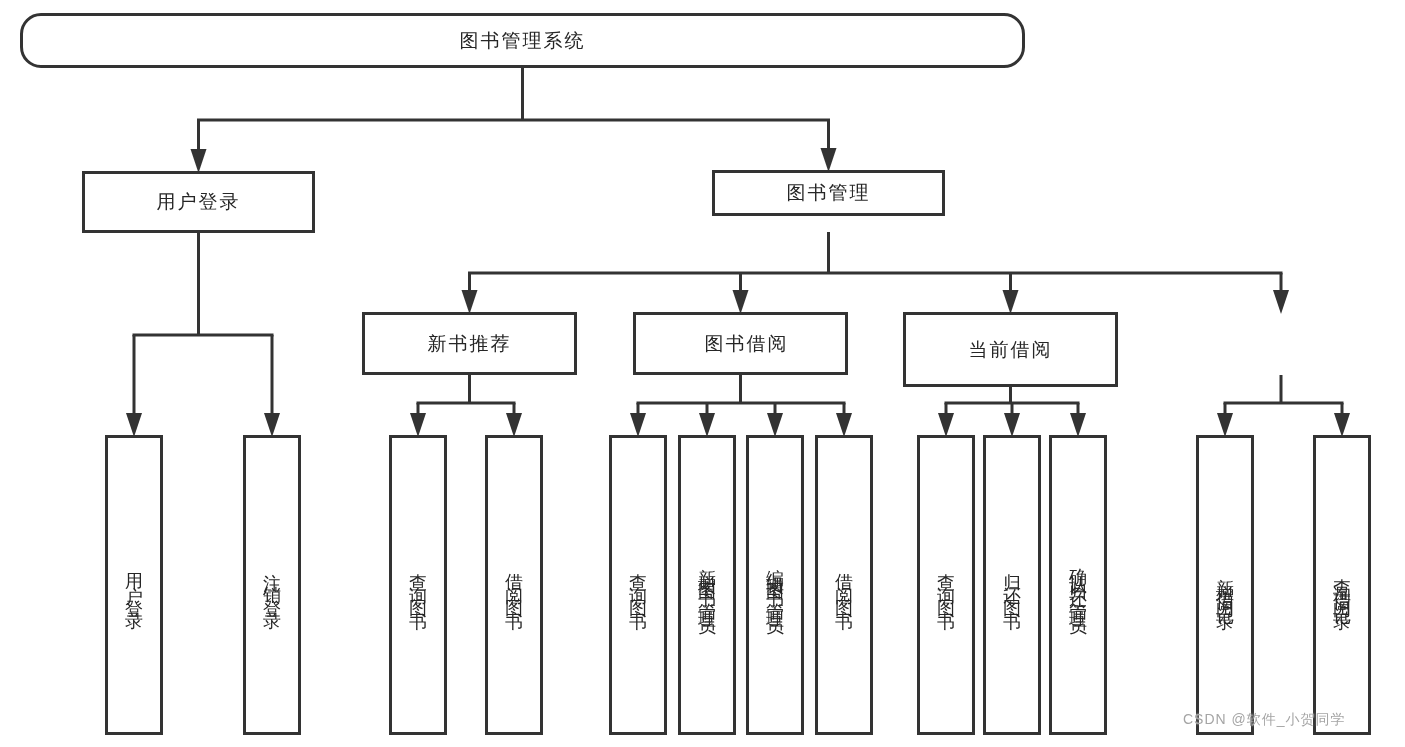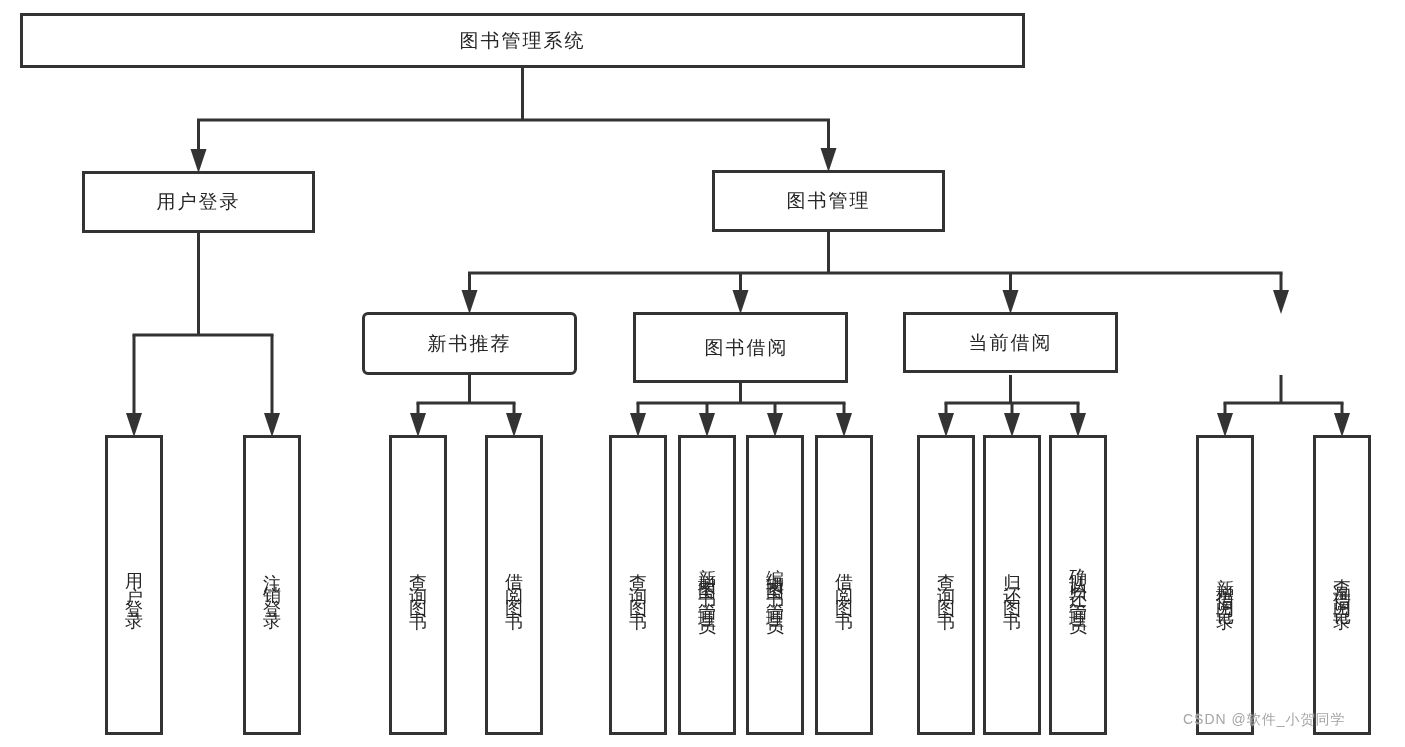--- a/index.html
+++ b/index.html
@@ -119,28 +119,28 @@
       <line x1="1078" y1="403" x2="1078" y2="419" stroke="#333333" stroke-width="3"></line>
       <polygon points="1070,413 1086,413 1078,437" fill="#333333"></polygon>
       <line x1="1281" y1="375" x2="1281" y2="403" stroke="#333333" stroke-width="3"></line>
       <line x1="1223.5" y1="403" x2="1343.5" y2="403" stroke="#333333" stroke-width="3"></line>
       <line x1="1225" y1="403" x2="1225" y2="419" stroke="#333333" stroke-width="3"></line>
       <polygon points="1217,413 1233,413 1225,437" fill="#333333"></polygon>
       <line x1="1342" y1="403" x2="1342" y2="419" stroke="#333333" stroke-width="3"></line>
       <polygon points="1334,413 1350,413 1342,437" fill="#333333"></polygon>
     </svg>
 
-  <div class="hbox" style="left:20px; top:13px; width:1005px; height:55px;">图书管理系统</div>
+  <div class="hbox" style="left:20px; top:13px; width:1005px; height:55px;border-radius:21px;">图书管理系统</div>
 
   <div class="hbox" style="left:82px; top:171px; width:233px; height:62px;">用户登录</div>
-  <div class="hbox" style="left:712px; top:170px; width:233px; height:62px;">图书管理</div>
+  <div class="hbox" style="left:712px; top:170px; width:233px; height:46px;">图书管理</div>
 
-  <div class="hbox" style="left:362px; top:312px; width:215px; height:63px;border-radius:6px;">新书推荐</div>
-  <div class="hbox" style="left:633px; top:312px; width:215px; height:71px;padding-left:12px;">图书借阅</div>
-  <div class="hbox" style="left:903px; top:312px; width:215px; height:61px;">当前借阅</div>
+  <div class="hbox" style="left:362px; top:312px; width:215px; height:63px;">新书推荐</div>
+  <div class="hbox" style="left:633px; top:312px; width:215px; height:63px;padding-left:12px;">图书借阅</div>
+  <div class="hbox" style="left:903px; top:312px; width:215px; height:75px;">当前借阅</div>
 
   <div class="vbox" style="left:105px;">用户登录</div>
   <div class="vbox" style="left:243px;">注销登录</div>
 
   <div class="vbox" style="left:389px;">查询图书</div>
   <div class="vbox" style="left:485px;">借阅图书</div>
 
   <div class="vbox" style="left:609px;">查询图书</div>
   <div class="vbox tight" style="left:678px;">新增图书（管理员）</div>
   <div class="vbox tight" style="left:746px;">编辑图书（管理员）</div>

